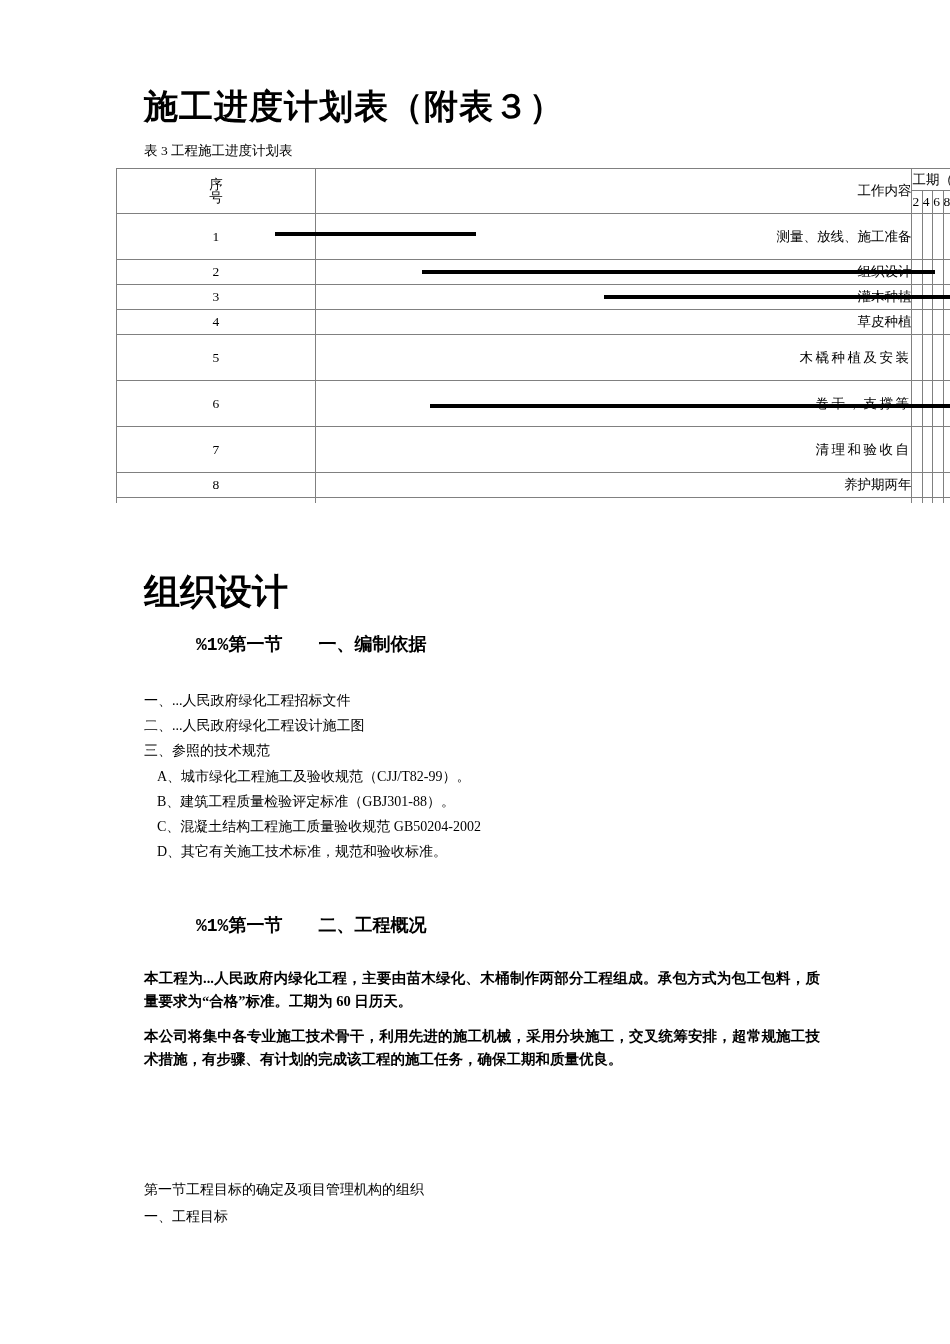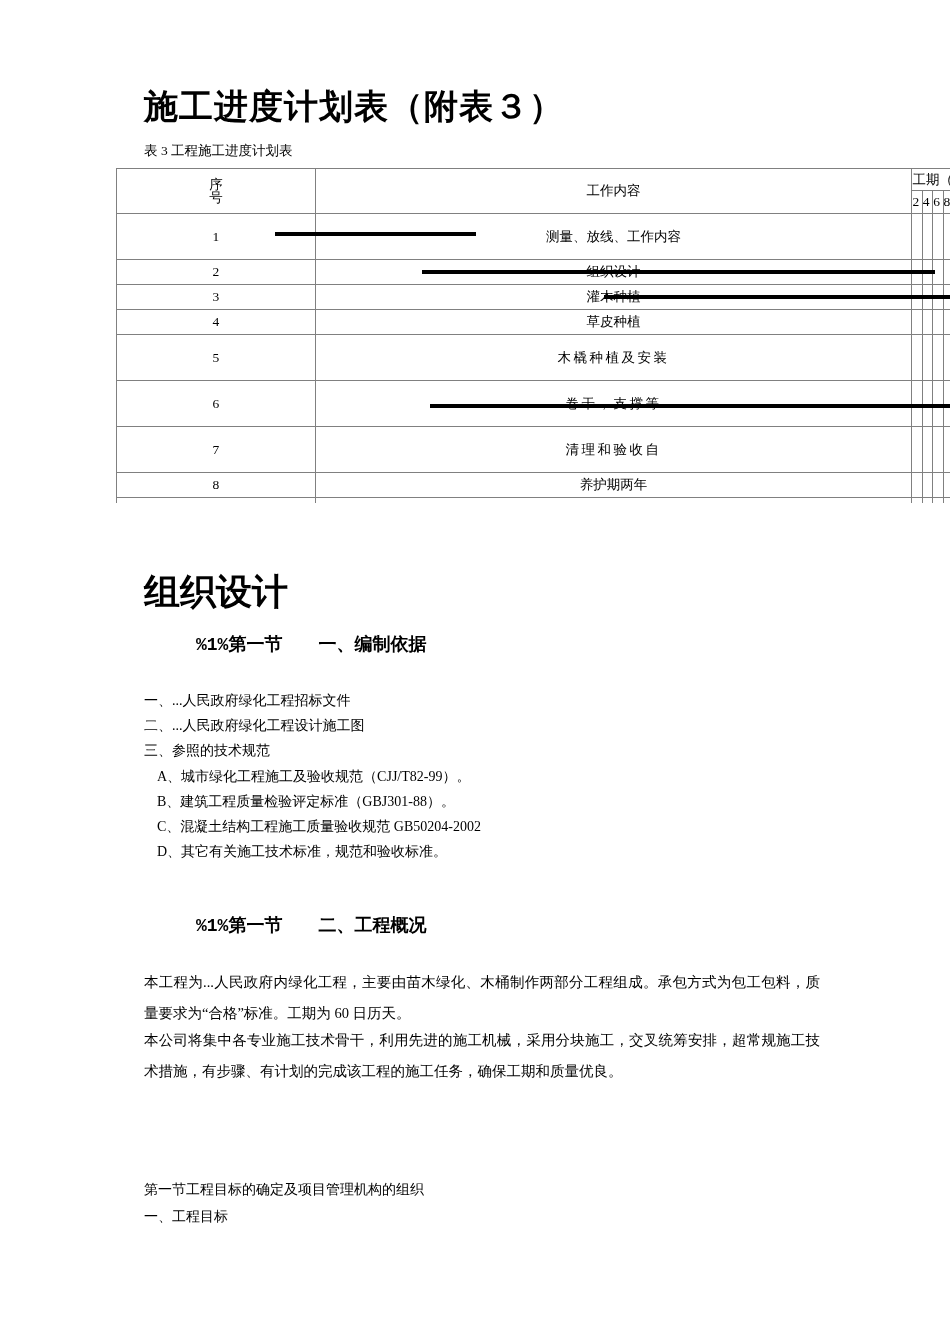--- a/index.html
+++ b/index.html
@@ -59,21 +59,21 @@
     font-size: 13.5px;
   }
   table.gantt td, table.gantt th {
     border: 1px solid #808080;
     padding: 0;
     font-weight: normal;
     vertical-align: middle;
     background: #ffffff;
   }
   .c-seq  { width: 36px;  text-align: center; }
-  .c-work { width: 110px; text-align: center; padding-left: 5px; }
+  .c-work { width: 110px; text-align: right; padding-left: 5px; }
   .c-day  { width: 38px;  text-align: left; padding-left: 4px; }
 
   .hdr-seq {
     height: 44px;
     line-height: 1.0;
     text-align: center;
     padding: 2px 0;
   }
   .hdr-seq span { display: block; }
   .hdr-work { height: 44px; }
@@ -128,23 +128,24 @@
     font-size: 14px;
     white-space: nowrap;
   }
   .body-line.indent { left: 157px; }
 
   .para {
     position: absolute;
     left: 144px;
     width: 676px;
     font-size: 14.5px;
-    line-height: 31px;
+    line-height: 23px;
     text-align: justify;
     text-justify: inter-ideograph;
+    font-weight: bold;
   }
 </style>
 </head>
 <body>
 
 <div class="page">
 
   <div class="doc-title">施工进度计划表（附表３）</div>
 
   <div class="table-caption">表 3 工程施工进度计划表</div>
@@ -163,21 +164,21 @@
         <tr>
           <td class="c-day hdr-num">2</td>
           <td class="c-day hdr-num">4</td>
           <td class="c-day hdr-num">6</td>
           <td class="c-day hdr-num">8</td>
 
         </tr>
 
         <tr class="r-tall">
           <td class="c-seq">1</td>
-          <td class="c-work work-2l">测量、放线、工作内容</td>
+          <td class="c-work work-2l">测量、放线、施工准备</td>
           <td class="c-day"></td>
             <td class="c-day"></td>
             <td class="c-day"></td>
             <td class="c-day"></td>
 
         </tr>
 
         <tr class="r-med">
           <td class="c-seq">2</td>
           <td class="c-work">组织设计</td>

